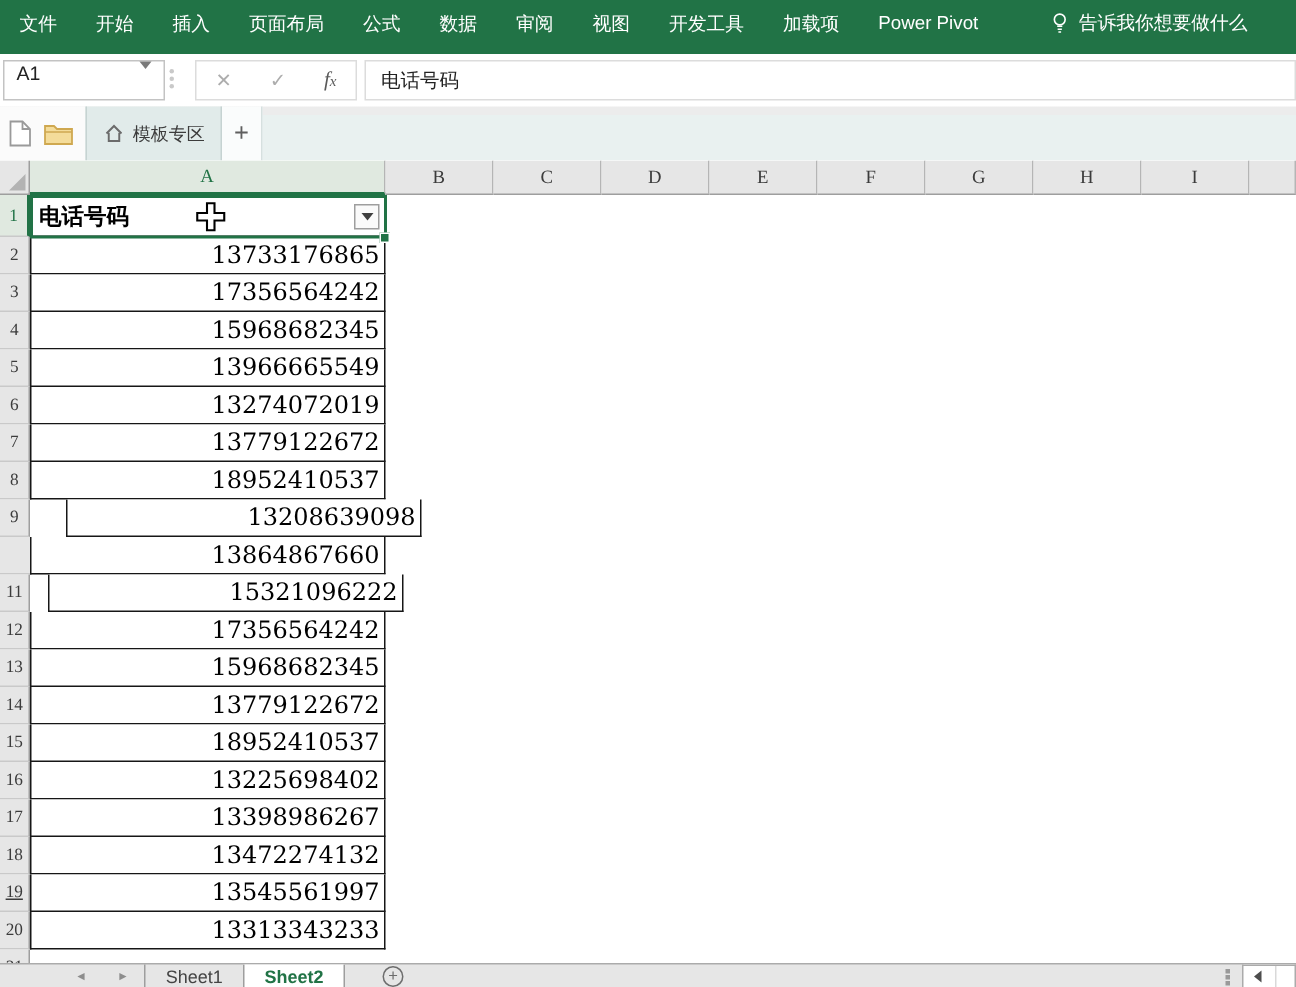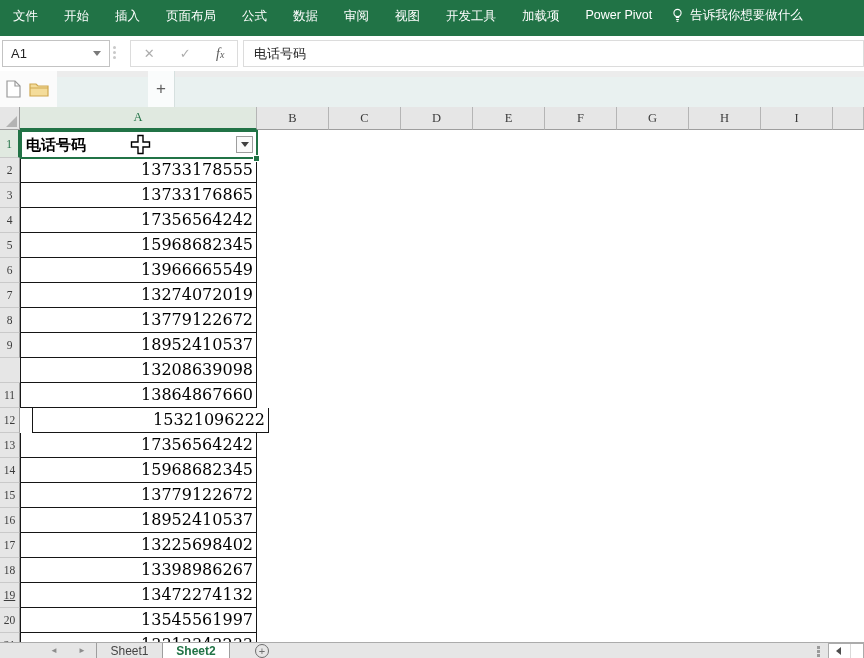--- a/index.html
+++ b/index.html
@@ -1,28 +1,28 @@
 <!DOCTYPE html>
 <html><head>
 <meta charset="utf-8">
 <style>
   * { margin:0; padding:0; box-sizing:border-box; }
   html,body { width:864px; height:658px; overflow:hidden; background:#fff;
               font-family:"Liberation Sans", sans-serif; position:relative; }
 
   
   .ribbon { position:absolute; top:0; left:0; width:864px; height:36px;
-            background:#217346; display:flex; align-items:flex-start; }
+            background:#217346; display:flex; align-items:flex-start;gap:29px; }
   .ribbon-tab { color:#fff; font-size:12.5px; padding:8px 13px 6px 13px; white-space:nowrap; cursor:default; }
   .tellme { display:flex; align-items:center; gap:6px; color:#fff; font-size:12.5px; padding:7px 10px 0 6px; }
 
   
   .formula-row { position:absolute; top:36px; left:0; width:864px; height:35px; background:#fff; }
   .name-box { position:absolute; left:2px; top:4px; width:108px; height:27px;
-              border:1px solid #c3c3c3; background:#fff; display:flex; align-items:center; }
+              border:1px solid #c3c3c3; background:#fff; display:flex; }
   .name-box .nb-text { font-size:13px; color:#222; padding-left:8px; flex:1; }
   .nb-arrow { width:0; height:0; border-left:4px solid transparent; border-right:4px solid transparent;
               border-top:5px solid #7a7a7a; margin-right:8px; }
   .dots-sep { position:absolute; left:113px; top:8px; color:#bdbdbd; font-size:13px; letter-spacing:0; line-height:6px; }
   .dots-sep span { display:block; width:3px; height:3px; background:#c9c9c9; border-radius:50%; margin:2px 0; }
   .fx-box { position:absolute; left:130px; top:4px; width:108px; height:27px; border:1px solid #dcdcdc;
             background:#fff; display:flex; align-items:center; justify-content:space-around; }
   .fx-cancel, .fx-enter { color:#adadad; font-size:13px; }
   .fx-insert { color:#5a5a5a; font-size:14px; font-style:italic; font-family:"Liberation Serif", serif; }
   .formula-input { position:absolute; left:243px; top:4px; width:621px; height:27px; border:1px solid #dcdcdc;
@@ -142,20 +142,27 @@
 <div class="tabstrip">
   <div class="strip-icons">
     <svg width="15" height="18" viewBox="0 0 15 18">
       <path d="M1 1 h8 l5 5 v11 h-13 z" fill="#fff" stroke="#9a9a9a" stroke-width="1.2"></path>
       <path d="M9 1 v5 h5" fill="none" stroke="#9a9a9a" stroke-width="1.2"></path>
     </svg>
     <svg width="20" height="16" viewBox="0 0 20 16">
       <path d="M1 3 h6 l2 2 h10 v10 h-18 z" fill="#f4dc9a" stroke="#cfa850" stroke-width="1.2"></path>
       <path d="M1 7 h18" stroke="#cfa850" stroke-width="1"></path>
     </svg>
+  </div>
+  <div class="tpl-tab">
+    <svg width="14" height="14" viewBox="0 0 14 14">
+      <path d="M2 7 L7 2 L12 7" fill="none" stroke="#6b6b6b" stroke-width="1.3"></path>
+      <path d="M3.5 6.5 V12 h7 V6.5" fill="none" stroke="#6b6b6b" stroke-width="1.3"></path>
+    </svg>
+    <span class="tpl-label">模板专区</span>
   </div>
   <div class="plus-tab">+</div>
 </div>
 
 <div class="sheet">
   <div class="corner">
       <div class="tri"></div>
     </div>
   <div class="colheaders" id="col-headers">
       <div class="colheader selected" style="width: 237px;">A</div>
@@ -187,29 +194,28 @@
       <div class="rowheader" style="height: 25px;">15</div>
       <div class="rowheader" style="height: 25px;">16</div>
       <div class="rowheader" style="height: 25px;">17</div>
       <div class="rowheader" style="height: 25px;">18</div>
       <div class="rowheader" style="height: 25px; text-decoration: underline;">19</div>
       <div class="rowheader" style="height: 25px;">20</div>
       <div class="rowheader" style="height: 25px;">21</div>
     </div>
   <div class="cells" id="cells">
       <div class="cell header-cell" style="height: 28px; line-height: 27px;">电话号码</div>
-      <div class="cell" style="height: 25px; line-height: 24px;">13733178555</div>
       <div class="cell" style="height: 25px; line-height: 24px;">13733176865</div>
       <div class="cell" style="height: 25px; line-height: 24px;">17356564242</div>
       <div class="cell" style="height: 25px; line-height: 24px;">15968682345</div>
       <div class="cell" style="height: 25px; line-height: 24px;">13966665549</div>
       <div class="cell" style="height: 25px; line-height: 24px;">13274072019</div>
       <div class="cell" style="height: 25px; line-height: 24px;">13779122672</div>
       <div class="cell" style="height: 25px; line-height: 24px;">18952410537</div>
-      <div class="cell" style="height: 25px; line-height: 24px;">13208639098</div>
+      <div class="cell" style="height: 25px; line-height: 24px; margin-left: 24px;">13208639098</div>
       <div class="cell" style="height: 25px; line-height: 24px;">13864867660</div>
       <div class="cell" style="height: 25px; line-height: 24px; margin-left: 12px;">15321096222</div>
       <div class="cell" style="height: 25px; line-height: 24px;">17356564242</div>
       <div class="cell" style="height: 25px; line-height: 24px;">15968682345</div>
       <div class="cell" style="height: 25px; line-height: 24px;">13779122672</div>
       <div class="cell" style="height: 25px; line-height: 24px;">18952410537</div>
       <div class="cell" style="height: 25px; line-height: 24px;">13225698402</div>
       <div class="cell" style="height: 25px; line-height: 24px;">13398986267</div>
       <div class="cell" style="height: 25px; line-height: 24px;">13472274132</div>
       <div class="cell" style="height: 25px; line-height: 24px;">13545561997</div>

